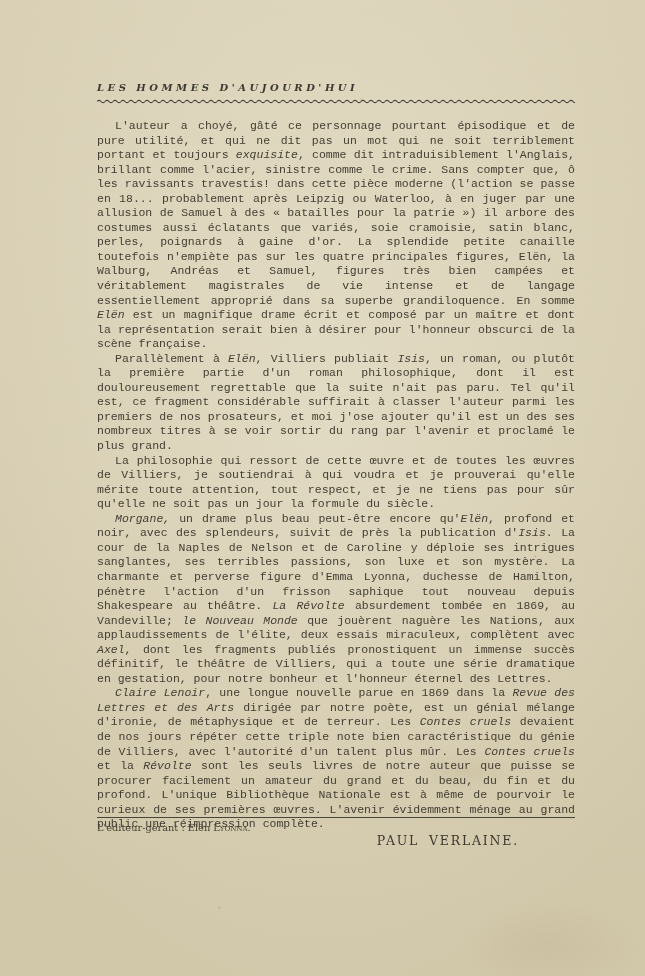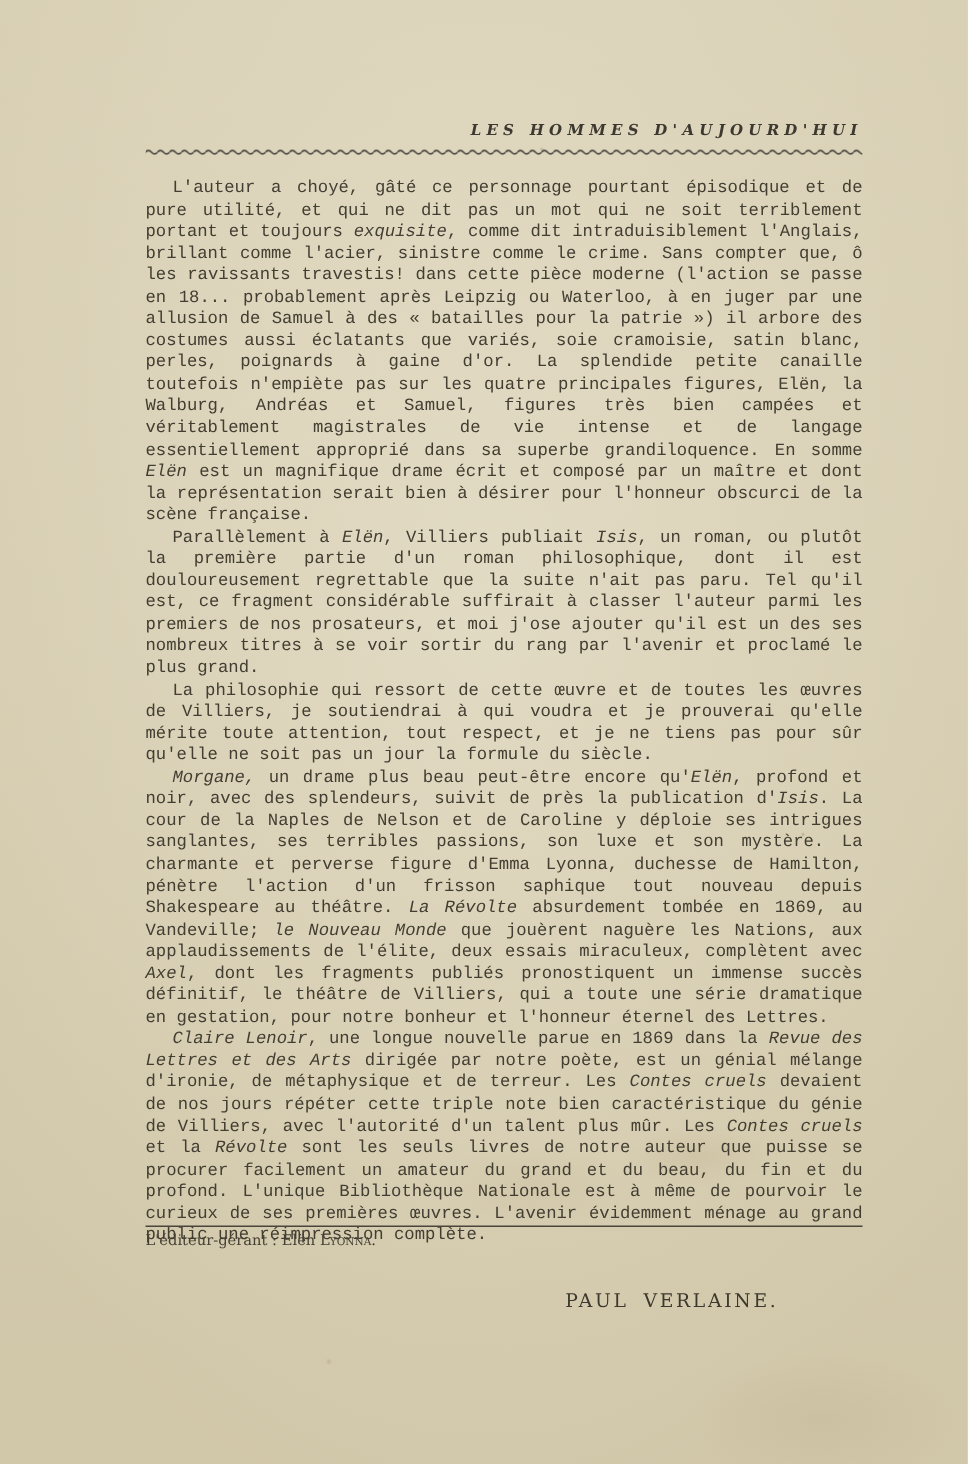--- a/index.html
+++ b/index.html
@@ -33,21 +33,21 @@
   }
   .text-block {
     position: absolute;
     left: 97px;
     top: 0;
     width: 478px;
     color: #413c30;
   }
   .header-title {
     margin-top: 82px;
-    text-align: right;
+    text-align: left;
     font-style: italic;
     font-weight: bold;
     font-size: 10px;
     letter-spacing: 3.5px;
     color: #3d3930;
     white-space: nowrap;
   }
   .wavy-rule {
     display: block;
     margin-top: 6px;
@@ -62,21 +62,21 @@
     color: #433e32;
   }
   .article-body p.para {
     margin: 0;
     text-indent: 18px;
     font-family: Liberation Mono, monospace;
   }
   .it { font-style: italic; }
   .sc { font-variant: small-caps; }
   .signature {
-    margin-top: 27px;
+    margin-top: 1px;
     text-align: right;
     padding-right: 56px;
     font-size: 12.5px;
     letter-spacing: 1.8px;
     word-spacing: 4px;
     color: #3e392e;
   }
   .colophon {
     position: absolute;
     left: 97px;

